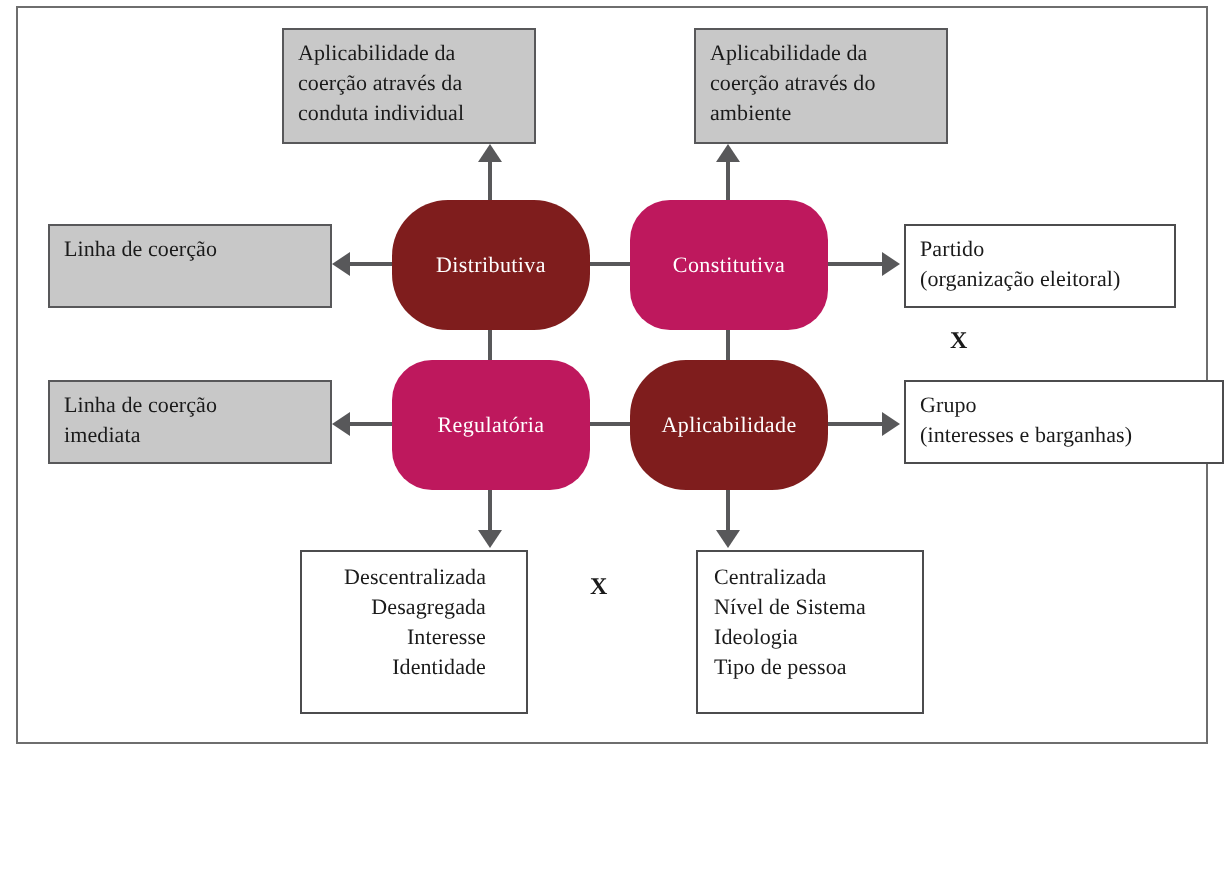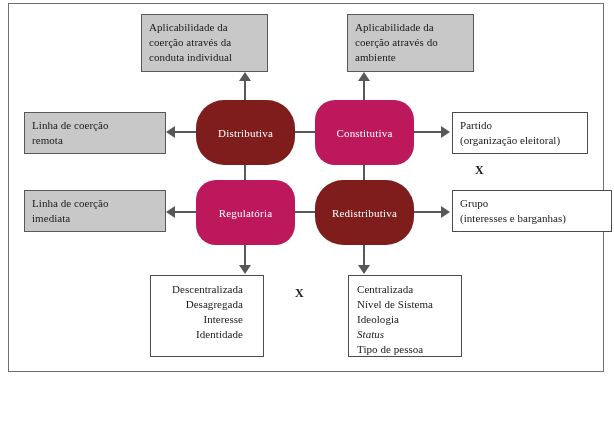--- a/index.html
+++ b/index.html
@@ -179,21 +179,20 @@
   </div>
 
   <div class="box box-gray" id="box-amb">
     <span class="line">Aplicabilidade da</span>
     <span class="line">coerção através do</span>
     <span class="line">ambiente</span>
   </div>
 
   <div class="box box-gray" id="box-remota">
     <span class="line">Linha de coerção</span>
-    <span class="line">remota</span>
   </div>
 
   <div class="box box-gray" id="box-imediata">
     <span class="line">Linha de coerção</span>
     <span class="line">imediata</span>
   </div>
 
   <div class="box box-white" id="box-partido">
     <span class="line">Partido</span>
     <span class="line">(organização eleitoral)</span>
@@ -207,35 +206,34 @@
   <div class="node node-dark" id="node-distributiva">
     <span>Distributiva</span>
   </div>
   <div class="node node-light" id="node-constitutiva">
     <span>Constitutiva</span>
   </div>
   <div class="node node-light" id="node-regulatoria">
     <span>Regulatória</span>
   </div>
   <div class="node node-dark" id="node-redistributiva">
-    <span>Redistributiva</span>
+    <span>Aplicabilidade</span>
   </div>
 
   <div class="box box-white" id="box-attr-left">
     <span class="line">Descentralizada</span>
     <span class="line">Desagregada</span>
     <span class="line">Interesse</span>
     <span class="line">Identidade</span>
   </div>
 
   <div class="box box-white" id="box-attr-right">
     <span class="line">Centralizada</span>
     <span class="line">Nível de Sistema</span>
     <span class="line">Ideologia</span>
-    <span class="line ital">Status</span>
     <span class="line">Tipo de pessoa</span>
   </div>
 
   <div class="xmark" id="x-right">X</div>
   <div class="xmark" id="x-bottom">X</div>
 
 
 </div>
 
 </body></html>

